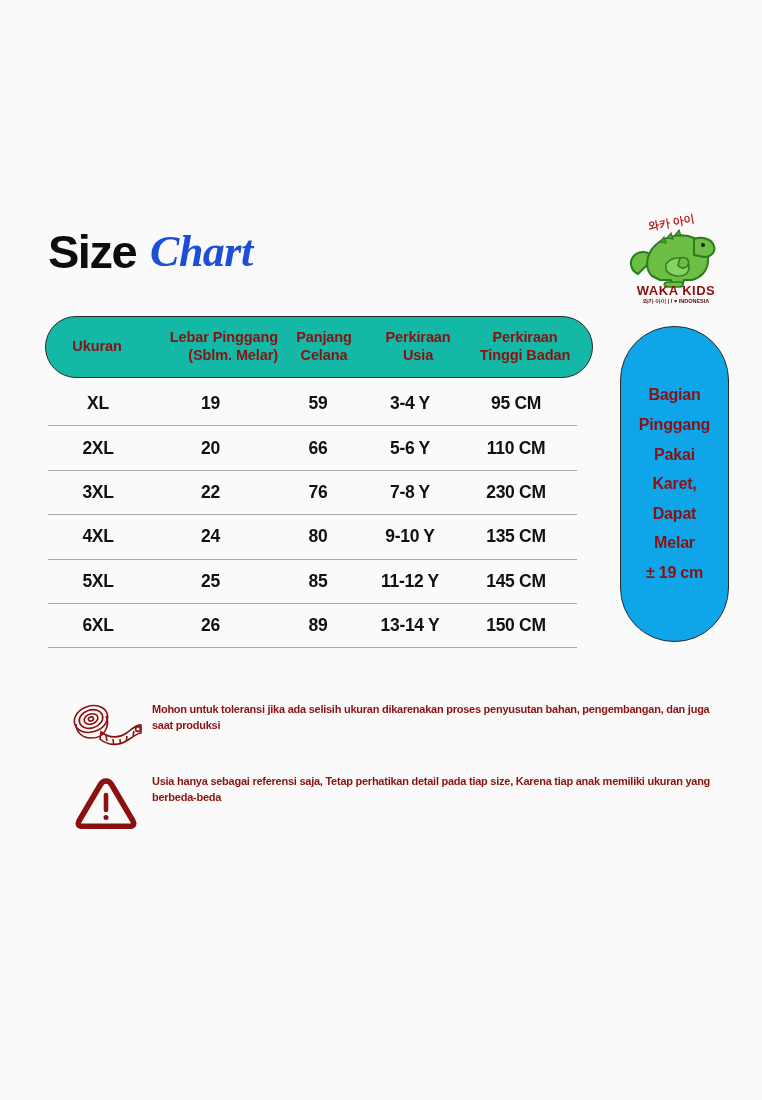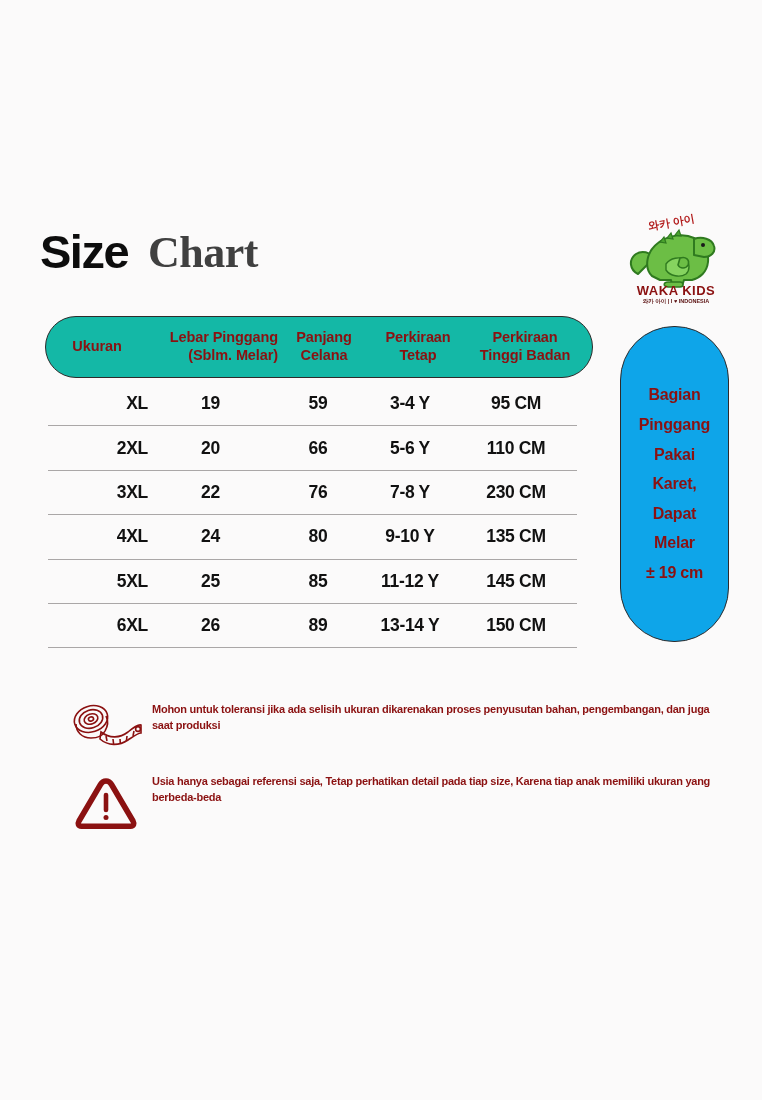--- a/index.html
+++ b/index.html
@@ -18,39 +18,40 @@
     position: relative;
     width: 762px;
     height: 1100px;
     background: #fbfafa;
     box-sizing: border-box;
   }
 
   
   .title-wrap {
     position: absolute;
-    left: 40px;
+    left: 48px;
     top: 228px;
     display: flex;
-    align-items: flex-end;
-    gap: 20px;
+    align-items: center;
+    gap: 14px;
   }
   .title-size {
     font-family: "Liberation Sans", sans-serif;
     font-weight: 700;
     font-size: 47px;
     letter-spacing: -1.5px;
     color: #0d0d0d;
     line-height: 1;
   }
   .title-chart {
     font-family: "Liberation Serif", serif;
+    font-style: italic;
     font-weight: 700;
     font-size: 44px;
-    color: #404040;
+    color: #1d4ed8;
     line-height: 1;
     letter-spacing: -0.5px;
   }
 
   
   .logo {
     position: absolute;
     left: 624px;
     top: 212px;
     width: 104px;
@@ -98,21 +99,21 @@
     width: 529px;
   }
   .trow:last-child { border-bottom: 1.2px solid #aaa7a7; }
   .dcell {
     color: #111111;
     font-weight: 700;
     font-size: 17.5px;
     text-align: center;
     letter-spacing: -0.3px;
   }
-  .d0 { width: 100px; text-align: right; }
+  .d0 { width: 100px; }
   .d1 { width: 125px; }
   .d2 { width: 90px; }
   .d3 { width: 94px; }
   .d4 { width: 118px; }
 
   
   .side-pill {
     position: absolute;
     left: 620px;
     top: 326px;
@@ -213,21 +214,21 @@
       <div class="hcell c1">
         <div>Lebar Pinggang</div>
         <div>(Sblm. Melar)</div>
       </div>
       <div class="hcell c2">
         <div>Panjang</div>
         <div>Celana</div>
       </div>
       <div class="hcell c3">
         <div>Perkiraan</div>
-        <div>Tetap</div>
+        <div>Usia</div>
       </div>
       <div class="hcell c4">
         <div>Perkiraan</div>
         <div>Tinggi Badan</div>
       </div>
     </div>
 
     <div class="tbody">
       <div class="trow">
         <div class="dcell d0">XL</div>

